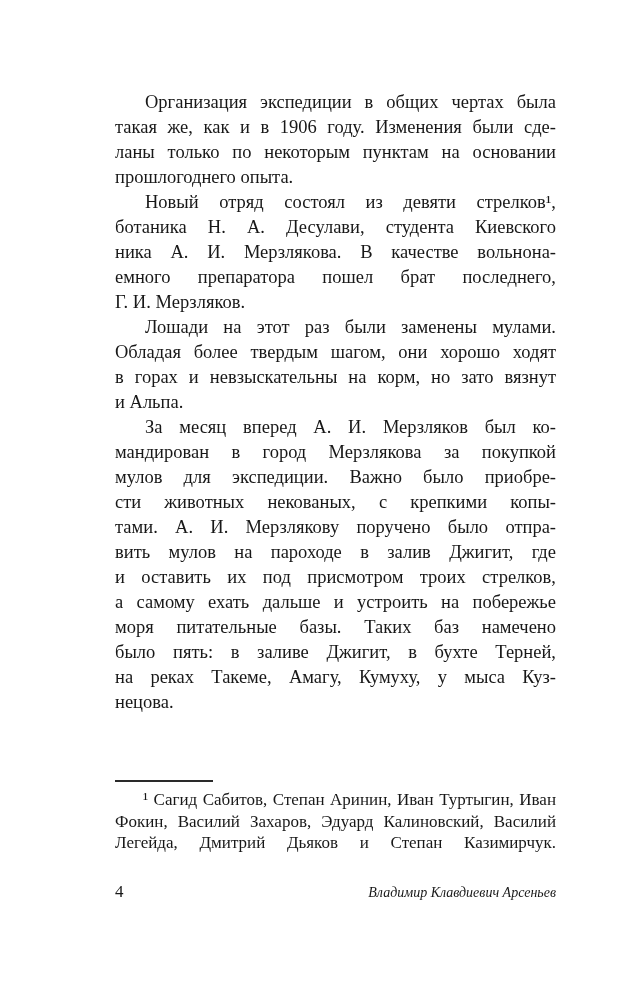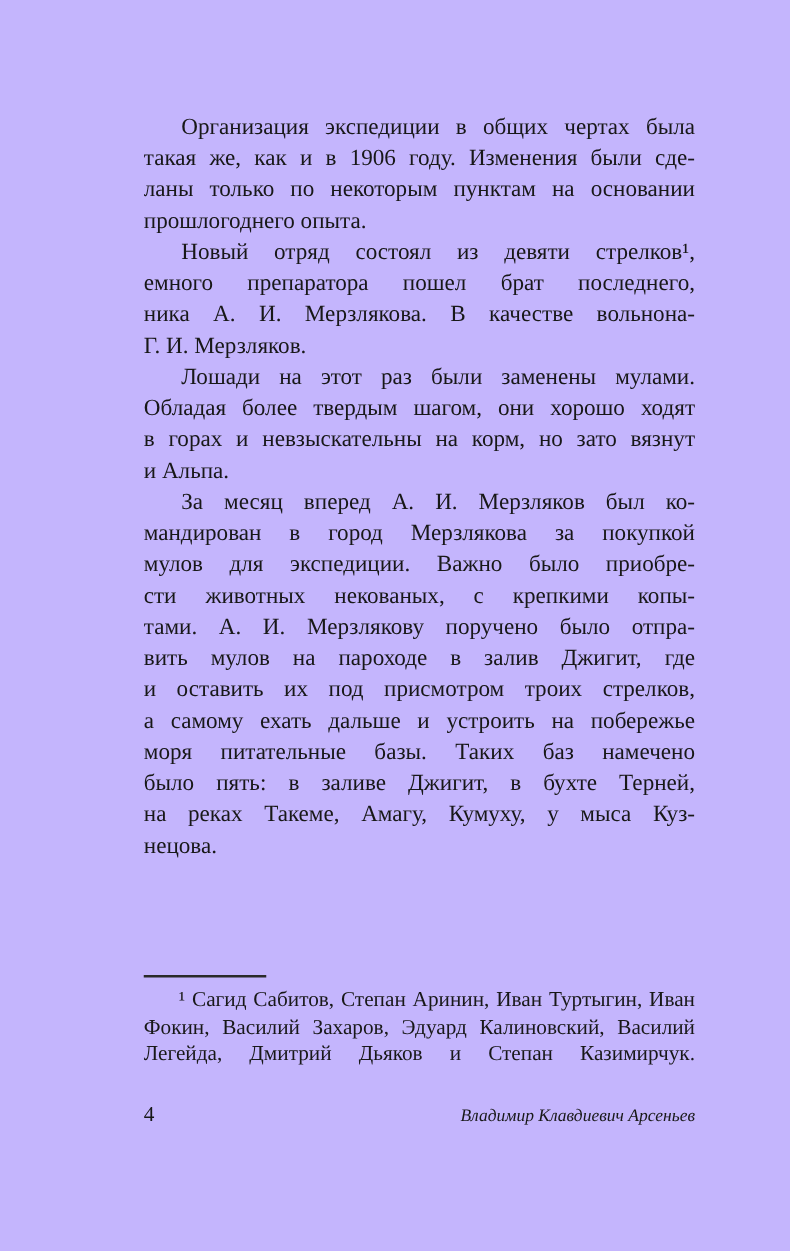--- a/index.html
+++ b/index.html
@@ -5,21 +5,21 @@
   html, body {
     margin: 0;
     padding: 0;
     background: #e8e8e8;
   }
   .page {
     position: relative;
     width: 632px;
     height: 1001px;
     margin: 0 auto;
-    background: #c4b5fd;
+    background: #ffffff;
     font-family: "Liberation Serif", "DejaVu Serif", serif;
     color: #181818;
     overflow: hidden;
   }
   .body-text {
     position: absolute;
     left: 115px;
     top: 90px;
     width: 441px;
   }
@@ -85,22 +85,23 @@
 
   <div class="body-text" id="body-text">
       <div class="para">
         <div class="line first">Организация экспедиции в общих чертах была</div>
         <div class="line">такая же, как и в 1906 году. Изменения были сде-</div>
         <div class="line">ланы только по некоторым пунктам на основании</div>
         <div class="line last">прошлогоднего опыта.</div>
       </div>
       <div class="para">
         <div class="line first">Новый отряд состоял из девяти стрелков¹,</div>
+        <div class="line">ботаника Н. А. Десулави, студента Киевского</div>
+        <div class="line">ника А. И. Мерзлякова. В качестве вольнона-</div>
         <div class="line">емного препаратора пошел брат последнего,</div>
-        <div class="line">ника А. И. Мерзлякова. В качестве вольнона-</div>
         <div class="line last">Г. И. Мерзляков.</div>
       </div>
       <div class="para">
         <div class="line first">Лошади на этот раз были заменены мулами.</div>
         <div class="line">Обладая более твердым шагом, они хорошо ходят</div>
         <div class="line">в горах и невзыскательны на корм, но зато вязнут</div>
         <div class="line last">и Альпа.</div>
       </div>
       <div class="para">
         <div class="line first">За месяц вперед А. И. Мерзляков был ко-</div>

